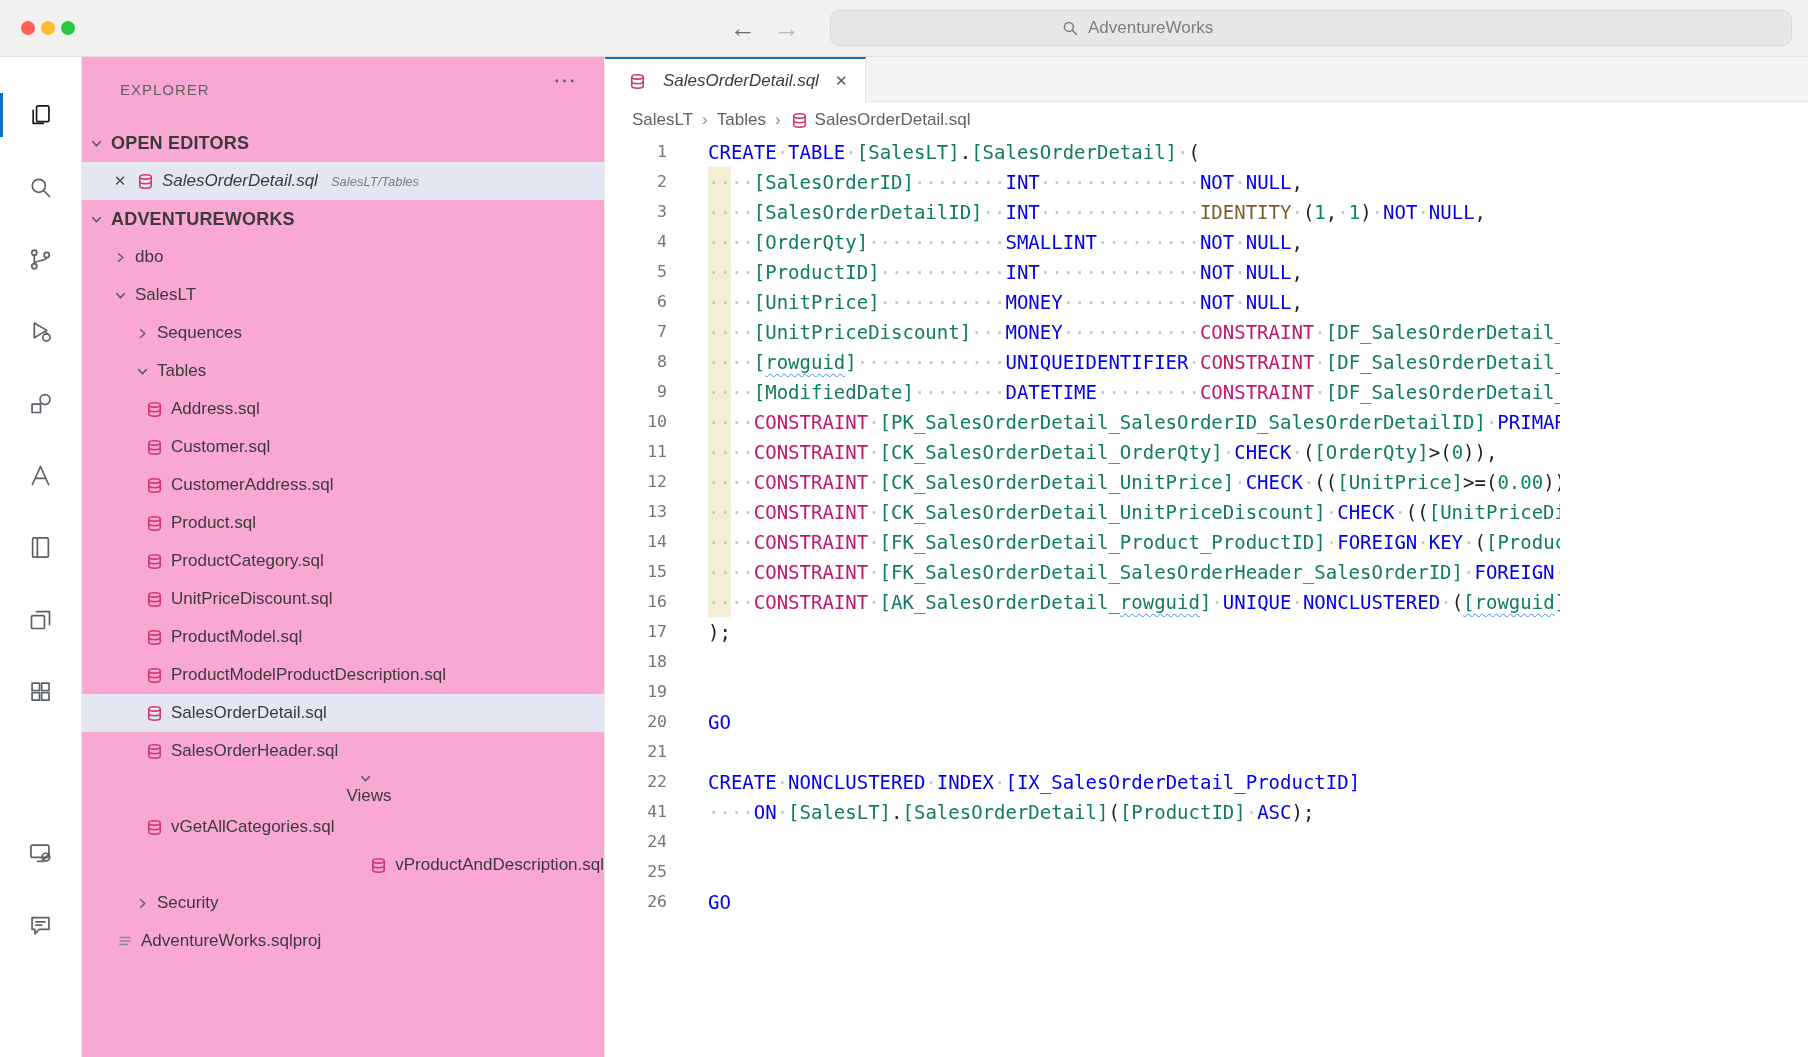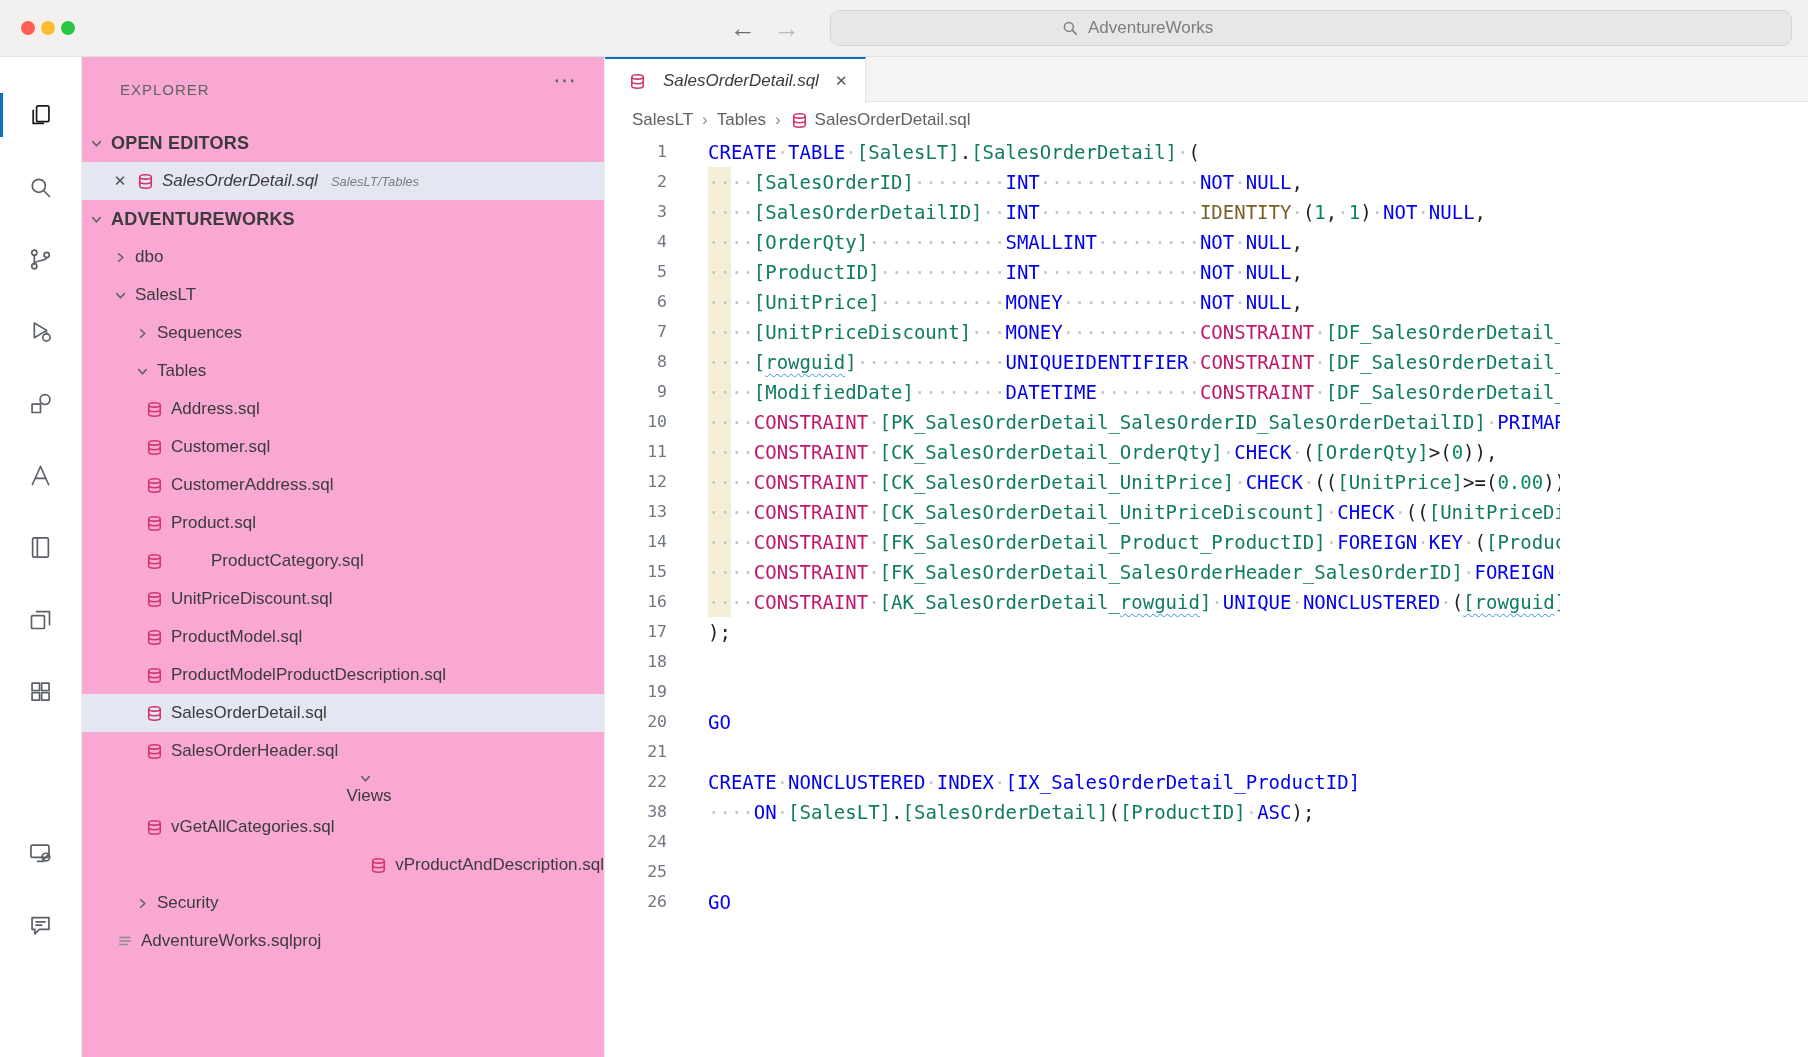--- a/index.html
+++ b/index.html
@@ -270,21 +270,21 @@
         <div class="row file" style="padding-left: 64px;">
           <span class="fi">
             <svg width="17" height="17" viewBox="0 0 16 16" fill="none" stroke="currentColor" stroke-width="1.5">
               <ellipse cx="8" cy="3.7" rx="5.4" ry="2.1"></ellipse>
               <path d="M2.6 3.7v8.6c0 1.15 2.42 2.1 5.4 2.1s5.4-.95 5.4-2.1V3.7"></path>
               <path d="M2.6 8c0 1.15 2.42 2.1 5.4 2.1S13.4 9.15 13.4 8"></path>
             </svg>
           </span>
           <span class="lab">Product.sql</span>
         </div>
-        <div class="row file" style="padding-left: 64px; gap: 40px;">
+        <div class="row file" style="padding-left: 64px;">
           <span class="fi">
             <svg width="17" height="17" viewBox="0 0 16 16" fill="none" stroke="currentColor" stroke-width="1.5">
               <ellipse cx="8" cy="3.7" rx="5.4" ry="2.1"></ellipse>
               <path d="M2.6 3.7v8.6c0 1.15 2.42 2.1 5.4 2.1s5.4-.95 5.4-2.1V3.7"></path>
               <path d="M2.6 8c0 1.15 2.42 2.1 5.4 2.1S13.4 9.15 13.4 8"></path>
             </svg>
           </span>
           <span class="lab">ProductCategory.sql</span>
         </div>
         <div class="row file" style="padding-left: 64px;">
@@ -497,21 +497,21 @@
           </div>
           <div class="cl">
             <span class="ln">21</span>
             <span class="ct"></span>
           </div>
           <div class="cl">
             <span class="ln">22</span>
             <span class="ct"><span class="tok-k">CREATE</span><span class="tok-w">·</span><span class="tok-k">NONCLUSTERED</span><span class="tok-w">·</span><span class="tok-k">INDEX</span><span class="tok-w">·</span><span class="tok-k">[IX_SalesOrderDetail_ProductID]</span></span>
           </div>
           <div class="cl">
-            <span class="ln">38</span>
+            <span class="ln">41</span>
             <span class="ct"><span class="tok-w">····</span><span class="tok-k">ON</span><span class="tok-w">·</span><span class="tok-i">[SalesLT]</span><span class="tok-o">.</span><span class="tok-i">[SalesOrderDetail]</span><span class="tok-o">(</span><span class="tok-i">[ProductID]</span><span class="tok-w">·</span><span class="tok-k">ASC</span><span class="tok-o">);</span></span>
           </div>
           <div class="cl">
             <span class="ln">24</span>
             <span class="ct"></span>
           </div>
           <div class="cl">
             <span class="ln">25</span>
             <span class="ct"></span>
           </div>

